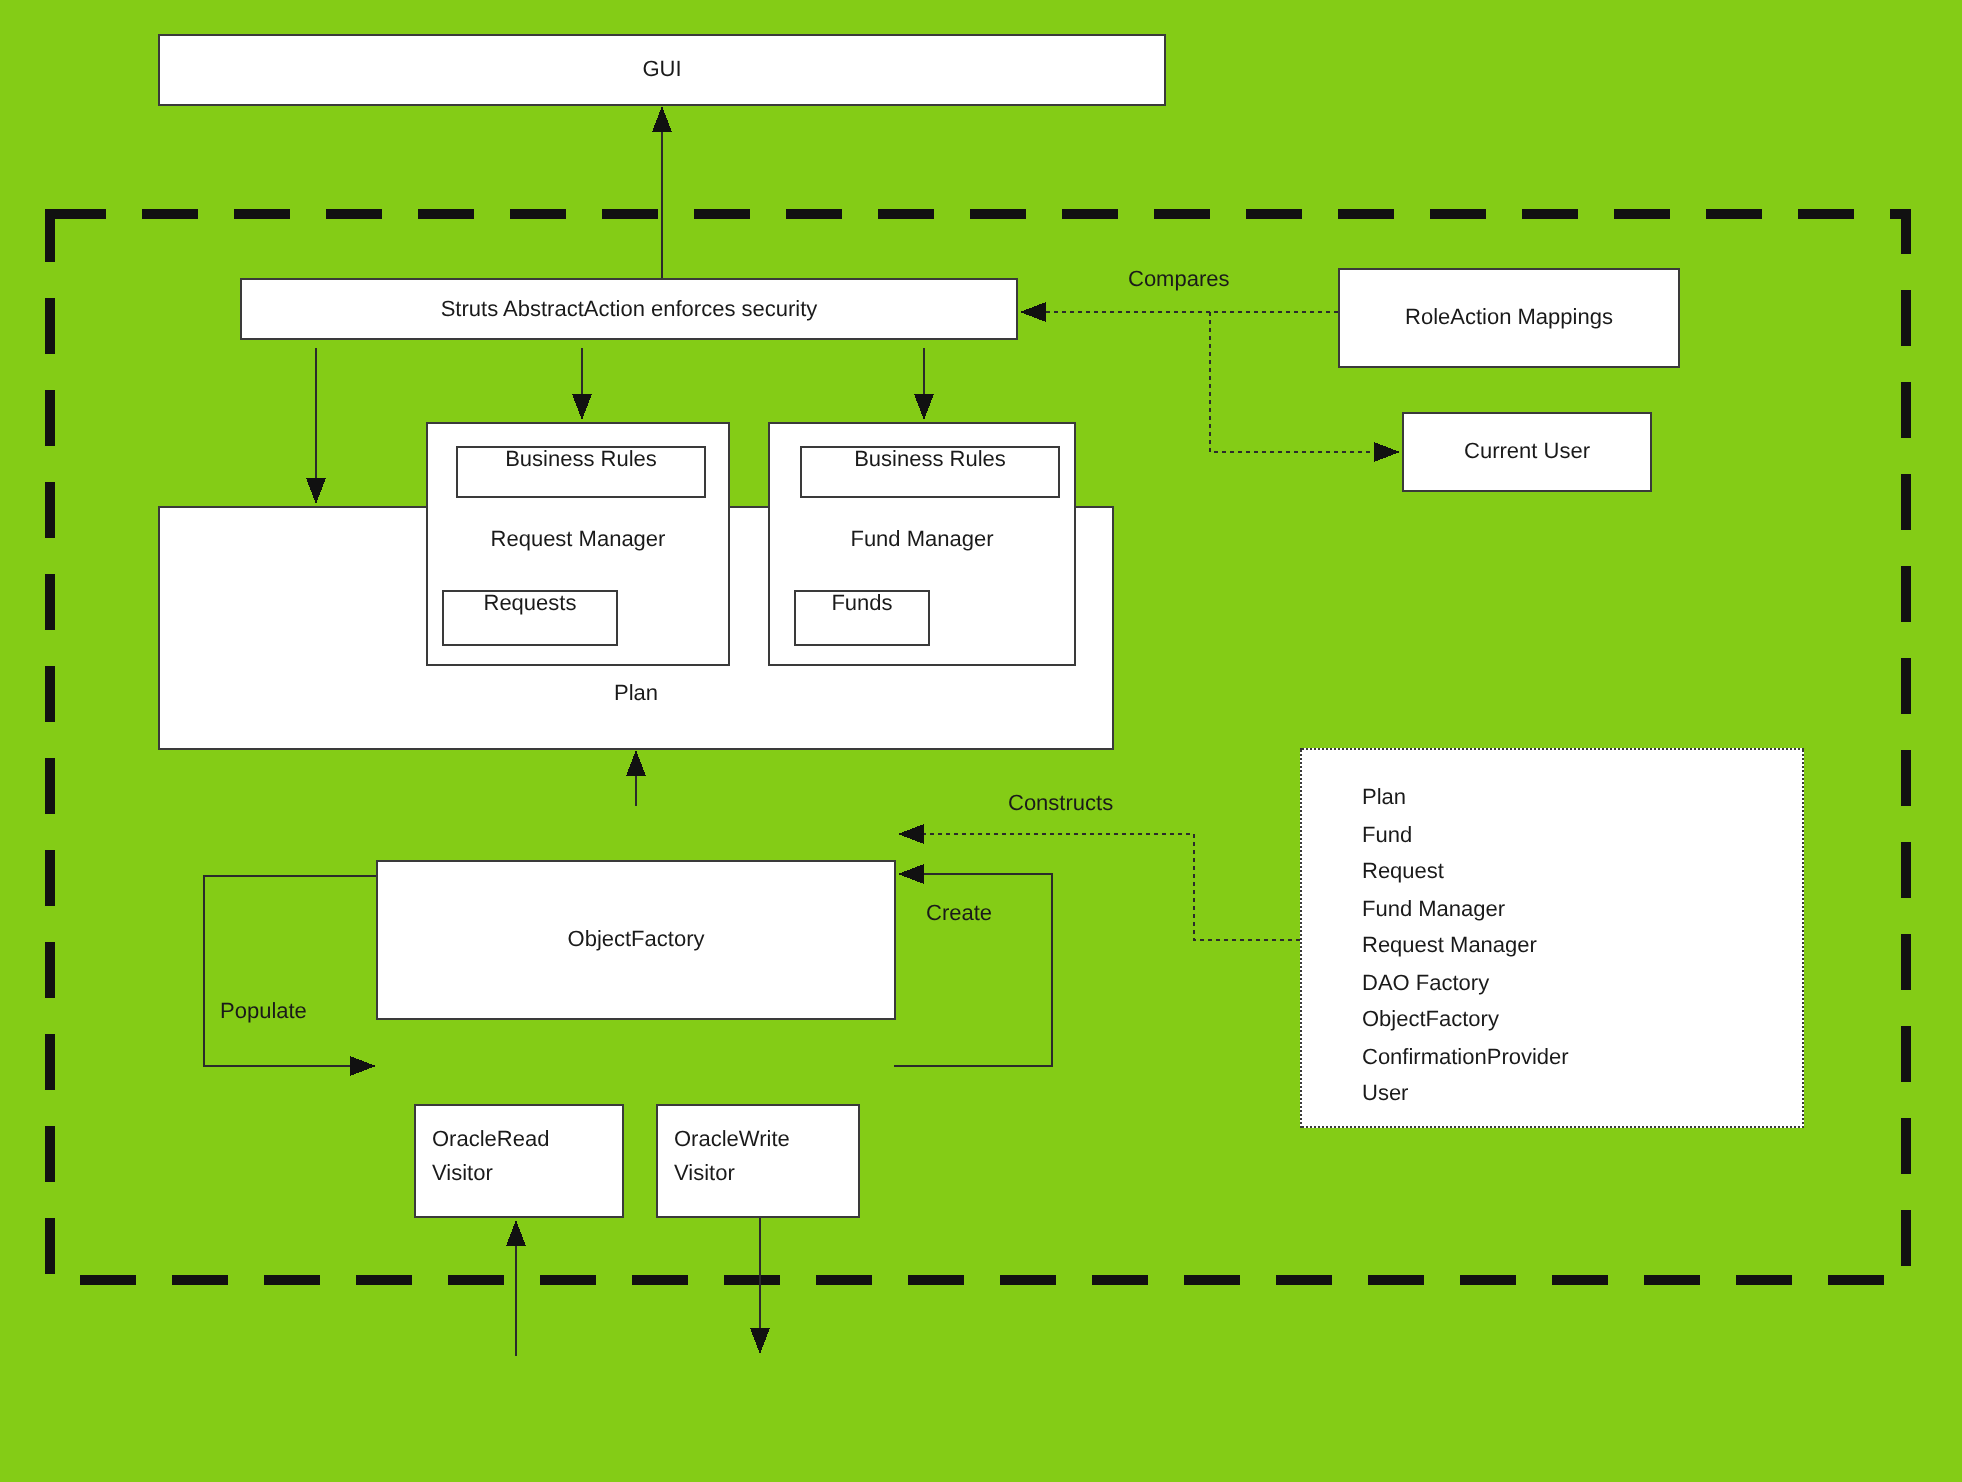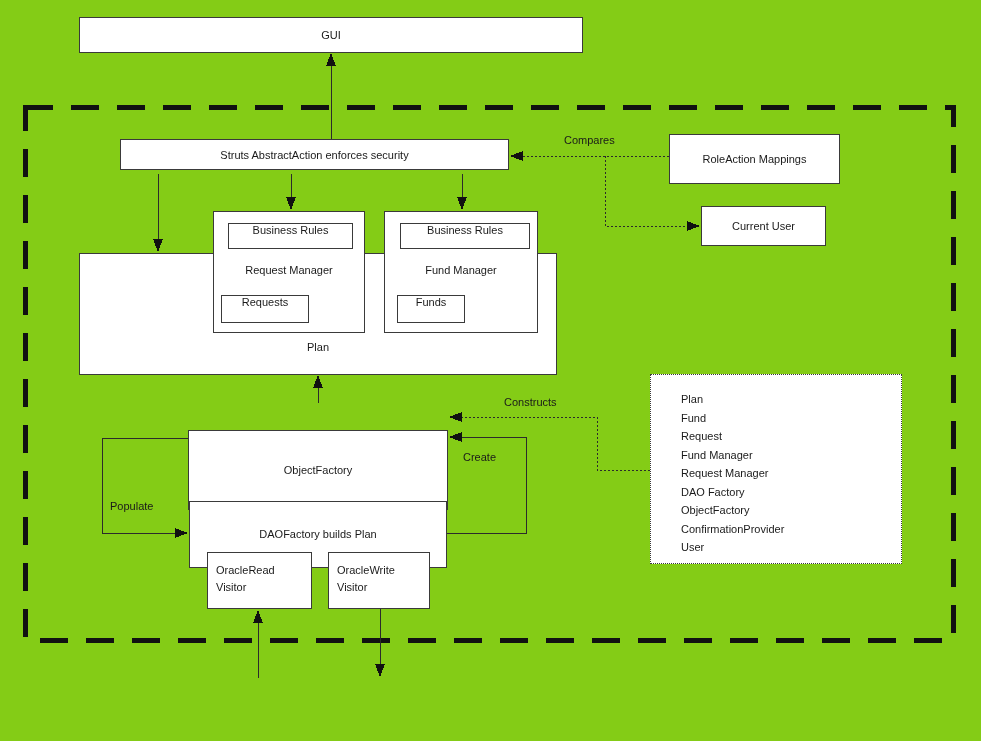--- a/index.html
+++ b/index.html
@@ -152,23 +152,20 @@
     <div class="inner-label" style="top:52px;">Fund Manager</div>
     <div class="chip" style="left:12px; top:83px; width:68px; height:28px;">
       <span>Funds</span>
     </div>
   </div>
 
   <div class="box" style="left:188px; top:386px; width:260px; height:80px;margin-top:44px;">
     <span>ObjectFactory</span>
   </div>
 
-  <div class="box" style="left:189px; top:501px; width:258px; height:67px; align-items:flex-start; padding-top:26px;">
-    <span>DAOFactory builds Plan</span>
-  </div>
 
   <div class="box visitor-box" style="left:207px; top:552px; width:105px; height:57px;">
     <span>OracleRead Visitor</span>
   </div>
 
   <div class="box visitor-box" style="left:328px; top:552px; width:102px; height:57px;">
     <span>OracleWrite Visitor</span>
   </div>
 
 

